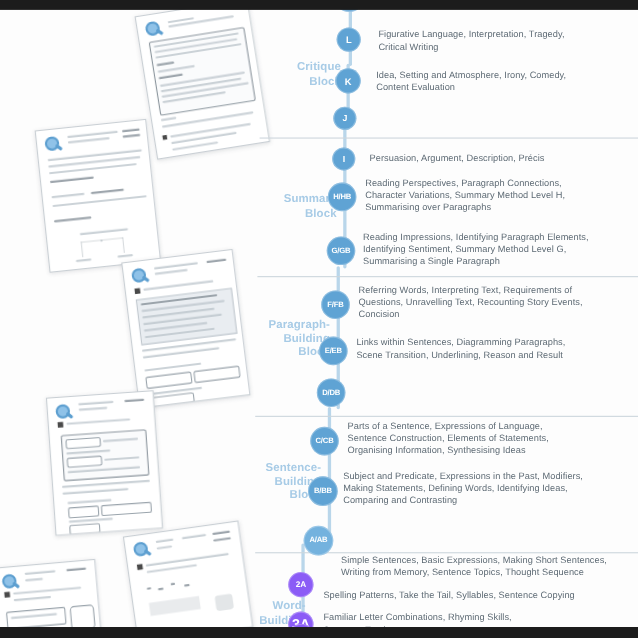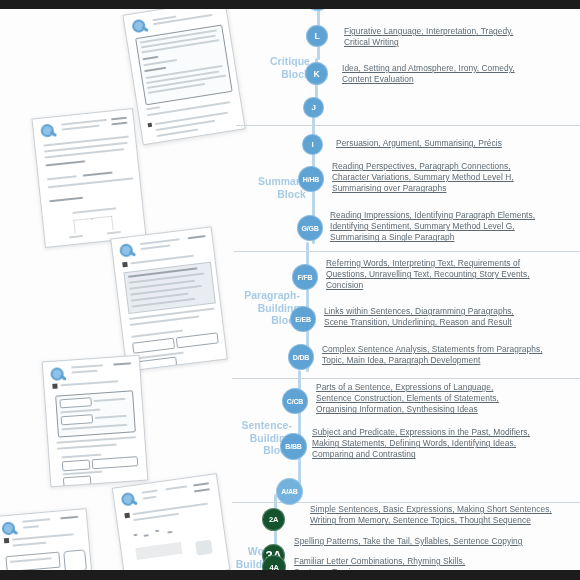--- a/index.html
+++ b/index.html
@@ -49,25 +49,25 @@
   .spine{position:absolute;width:2.5px;background:#b9d6ea;border-radius:2px;}
   .divider{position:absolute;height:1px;background:#cdd6dd;}
   .node{
     position:absolute;border-radius:50%;
     display:flex;align-items:center;justify-content:center;
     color:#ffffff;font-weight:bold;letter-spacing:-.2px;
     box-shadow:inset 0 0 0 1px rgba(255,255,255,.28);
   }
   .node.lvl1{background:#5fa3d4;}
   .node.lvl2{background:#74b2de;}
-  .node.lvl3{background:#14532d;}
+  .node.lvl3{background:#8b5cf6;margin-top:12px;}
   .node.partial{background:#6fabd8;}
   .rowtext{
     position:absolute;color:#5d6a74;font-size:8.4px;line-height:11.2px;
-    white-space:pre-line;letter-spacing:.05px;text-decoration:underline;
+    white-space:pre-line;letter-spacing:.05px;
   }
   .blocklabel{
     position:absolute;color:#a7cbe6;font-size:10.4px;line-height:12.6px;
     font-weight:bold;text-align:right;white-space:pre-line;letter-spacing:.1px;
   }
   .blur{filter:blur(.33px);}
 </style>
 </head>
 <body>
 
@@ -256,21 +256,21 @@
     <div class="rowtext" style="left:112px;top:26px;width:228px;">Figurative Language, Interpretation, Tragedy,
 Critical Writing</div>
 
     <div class="node lvl1" style="left:73px;top:62px;width:23px;height:23px;font-size:8.5px;">K</div>
     <div class="rowtext" style="left:110px;top:63px;width:234px;">Idea, Setting and Atmosphere, Irony, Comedy,
 Content Evaluation</div>
 
     <div class="node lvl1" style="left:71px;top:97px;width:21px;height:21px;font-size:8px;">J</div>
 
     <div class="node lvl1" style="left:70px;top:134px;width:21px;height:21px;font-size:8px;">I</div>
-    <div class="rowtext" style="left:104px;top:138px;width:232px;">Persuasion, Argument, Summarising, Précis</div>
+    <div class="rowtext" style="left:104px;top:138px;width:232px;">Persuasion, Argument, Description, Précis</div>
 
     <div class="node lvl1" style="left:66px;top:166px;width:26px;height:26px;font-size:7px;">H/HB</div>
     <div class="rowtext" style="left:100px;top:161px;width:240px;">Reading Perspectives, Paragraph Connections,
 Character Variations, Summary Method Level H,
 Summarising over Paragraphs</div>
 
     <div class="node lvl1" style="left:65px;top:215px;width:26px;height:26px;font-size:7px;">G/GB</div>
     <div class="rowtext" style="left:98px;top:210px;width:244px;">Reading Impressions, Identifying Paragraph Elements,
 Identifying Sentiment, Summary Method Level G,
 Summarising a Single Paragraph</div>
@@ -278,22 +278,20 @@
     <div class="node lvl1" style="left:60px;top:264px;width:26px;height:26px;font-size:7px;">F/FB</div>
     <div class="rowtext" style="left:94px;top:258px;width:244px;">Referring Words, Interpreting Text, Requirements of
 Questions, Unravelling Text, Recounting Story Events,
 Concision</div>
 
     <div class="node lvl1" style="left:58px;top:306px;width:26px;height:26px;font-size:7px;">E/EB</div>
     <div class="rowtext" style="left:92px;top:306px;width:246px;">Links within Sentences, Diagramming Paragraphs,
 Scene Transition, Underlining, Reason and Result</div>
 
     <div class="node lvl1" style="left:56px;top:344px;width:26px;height:26px;font-size:7px;">D/DB</div>
-    <div class="rowtext" style="left:90px;top:344px;width:250px;">Complex Sentence Analysis, Statements from Paragraphs,
-Topic, Main Idea, Paragraph Development</div>
 
     <div class="node lvl1" style="left:50px;top:388px;width:26px;height:26px;font-size:7px;">C/CB</div>
     <div class="rowtext" style="left:84px;top:382px;width:248px;">Parts of a Sentence, Expressions of Language,
 Sentence Construction, Elements of Statements,
 Organising Information, Synthesising Ideas</div>
 
     <div class="node lvl1" style="left:48px;top:433px;width:27px;height:27px;font-size:7px;">B/BB</div>
     <div class="rowtext" style="left:80px;top:427px;width:252px;">Subject and Predicate, Expressions in the Past, Modifiers,
 Making Statements, Defining Words, Identifying Ideas,
 Comparing and Contrasting</div>

